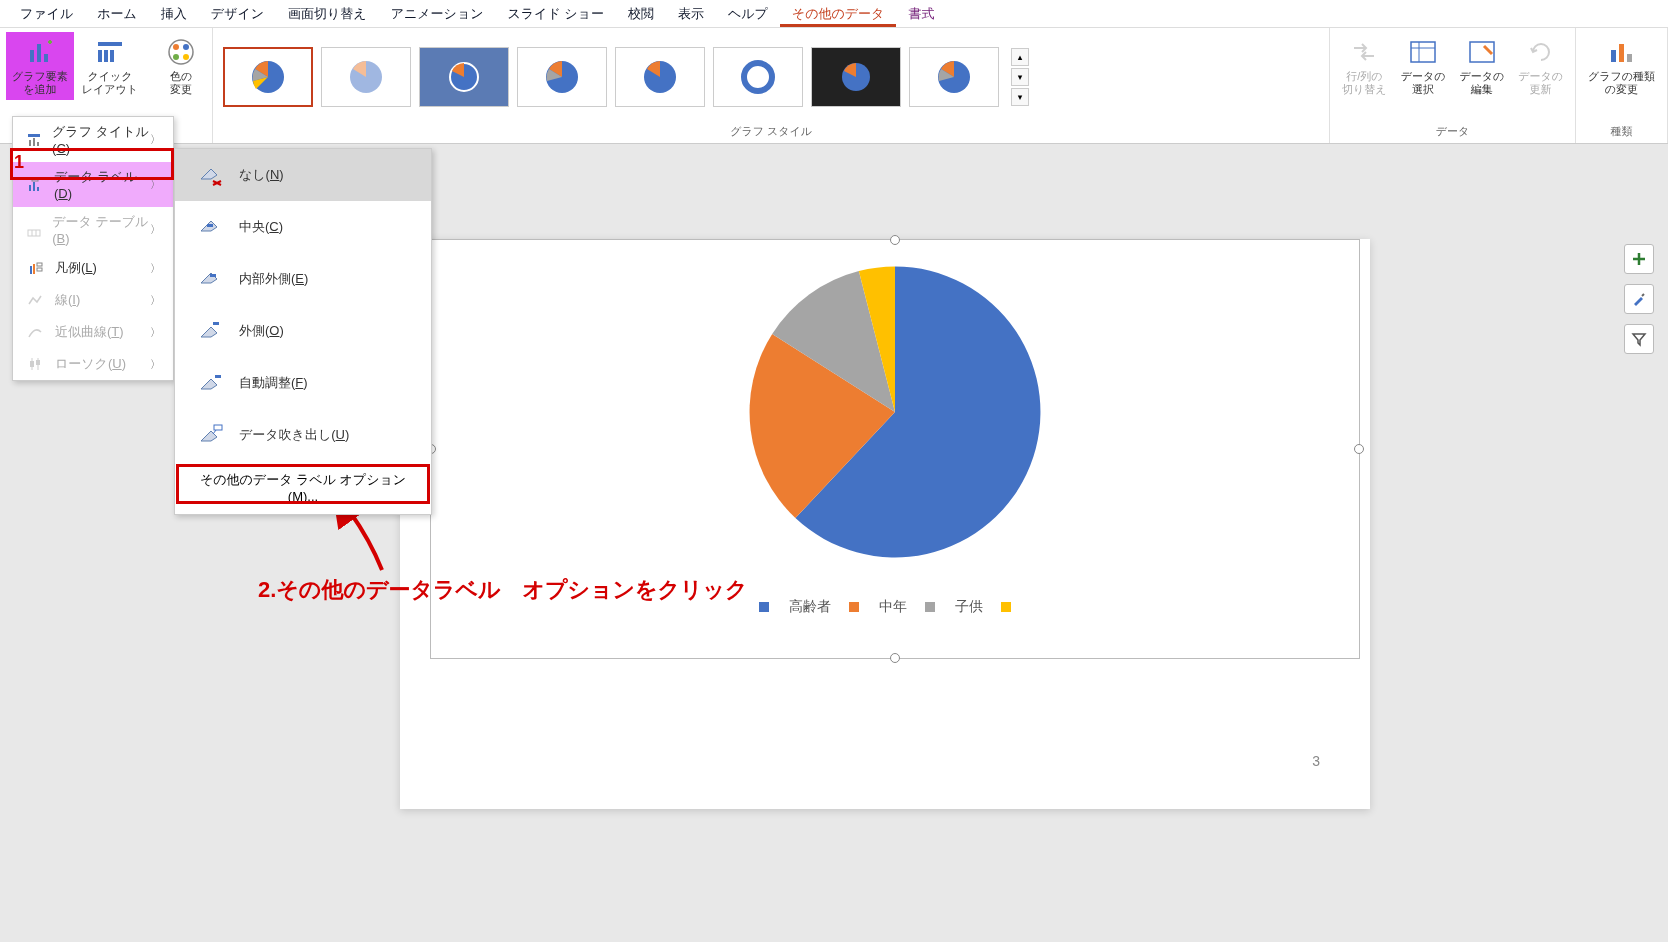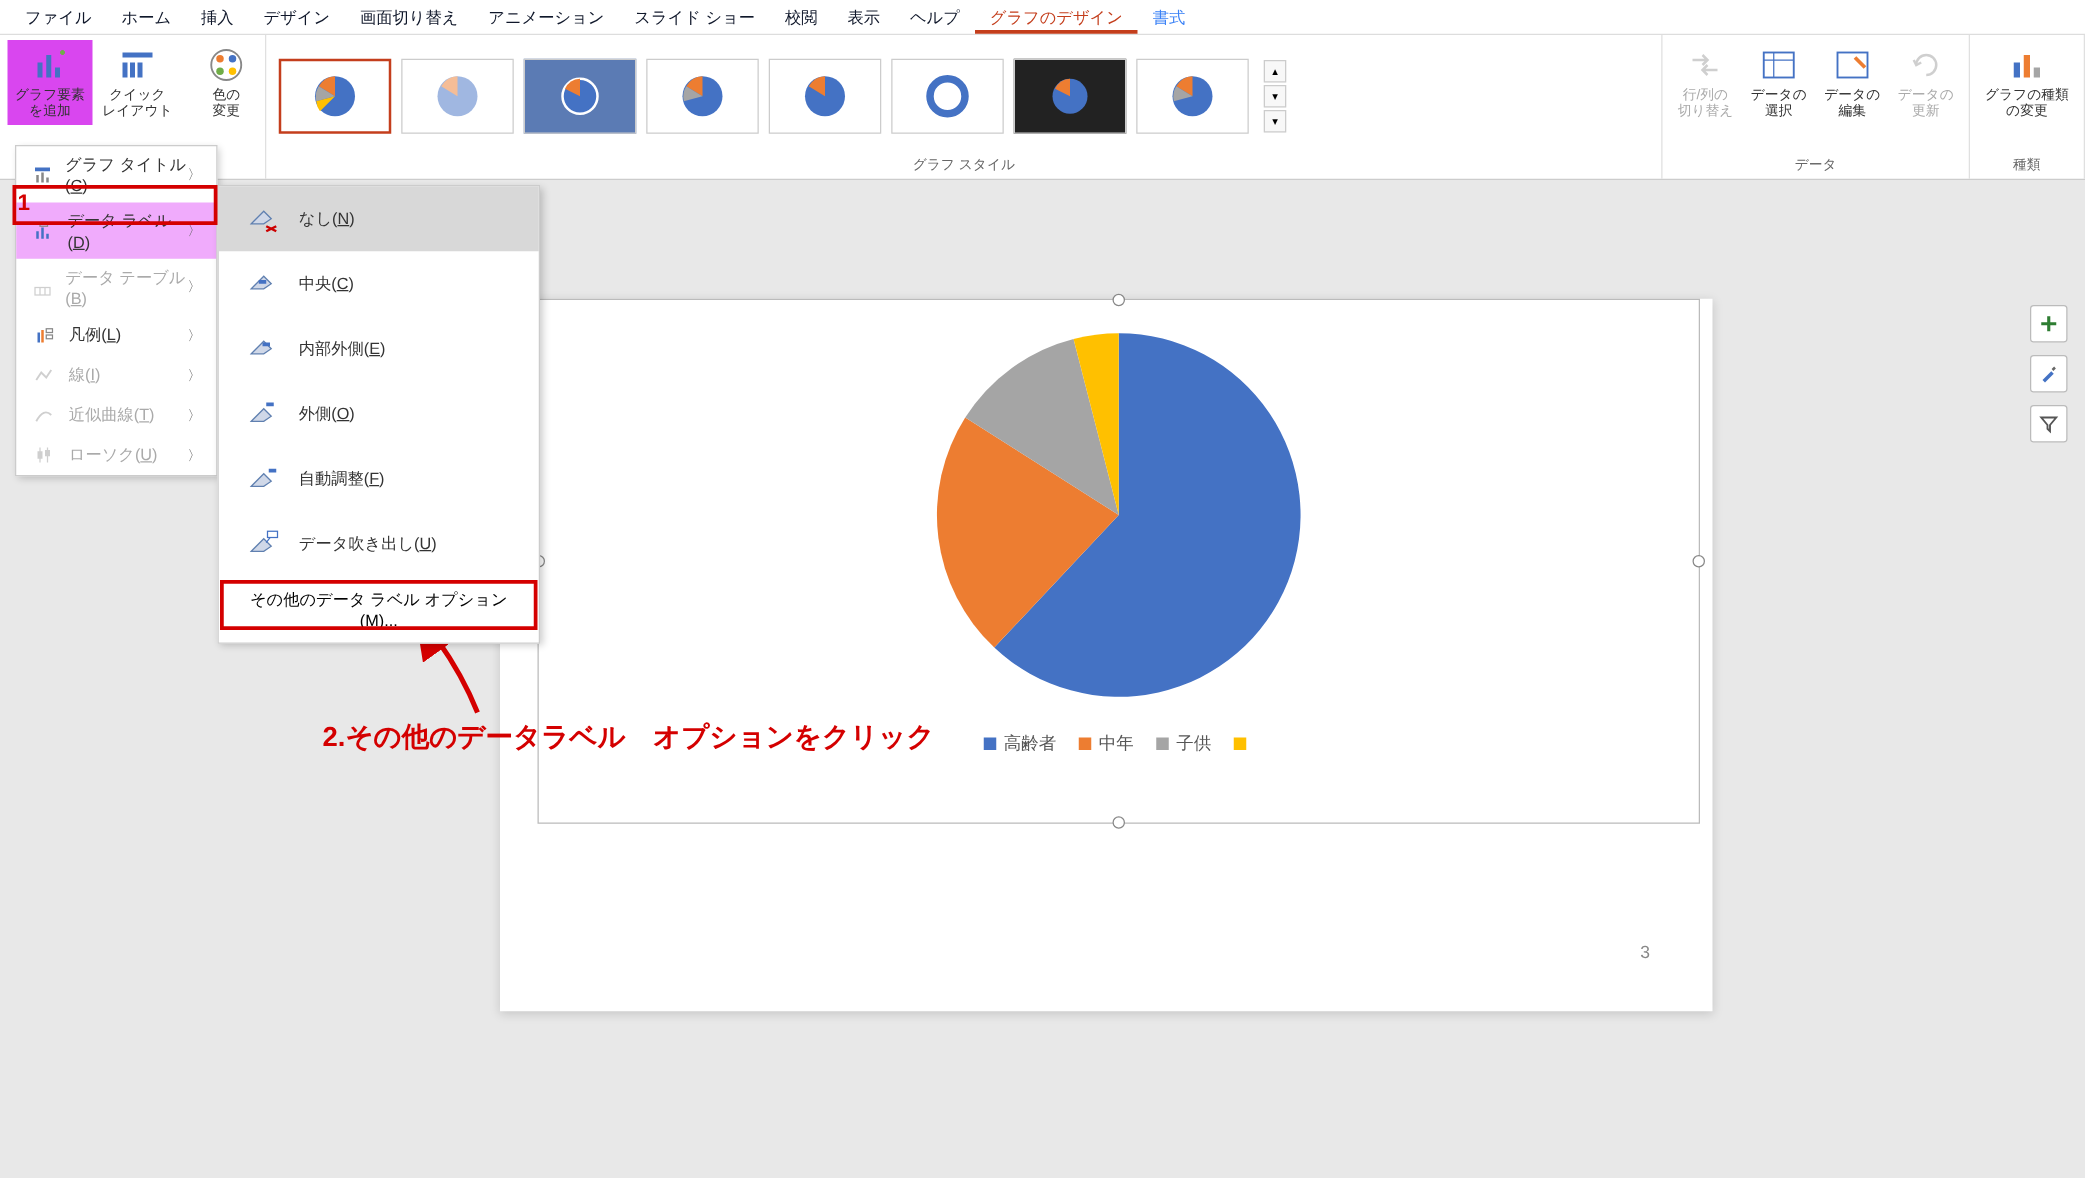--- a/index.html
+++ b/index.html
@@ -2,21 +2,21 @@
 <html><head>
 <meta charset="utf-8">
 <style>
 * { margin: 0; padding: 0; box-sizing: border-box; font-family: "Yu Gothic UI", "Meiryo", sans-serif; }
 body { background: #e8e8e8; width: 1668px; height: 942px; overflow: hidden; position: relative; }
 
 
 .menubar { background: #fff; height: 28px; display: flex; align-items: center; padding: 0 8px; border-bottom: 1px solid #ddd; }
 .menubar-item { padding: 4px 12px; font-size: 13px; color: #0f172a; cursor: pointer; }
 .menubar-item.active { color: #c43e1c; border-bottom: 3px solid #c43e1c; padding-bottom: 1px; }
-.menubar-item.secondary-active { color: #3b82f6; }
+.menubar-item.secondary-active { color: #701a75; }
 
 
 .ribbon { background: #fff; height: 116px; display: flex; border-bottom: 1px solid #ccc; }
 .ribbon-group { display: flex; flex-direction: column; border-right: 1px solid #e0e0e0; padding: 4px 6px 0; position: relative; }
 .ribbon-group-label { font-size: 11px; color: #666; text-align: center; padding: 2px 0 4px; margin-top: auto; }
 .ribbon-row { display: flex; align-items: flex-start; gap: 2px; flex: 1; }
 .ribbon-btn { display: flex; flex-direction: column; align-items: center; justify-content: flex-start; padding: 4px 6px; cursor: pointer; min-width: 50px; }
 .ribbon-btn.highlighted { background: #d946ef; }
 .ribbon-btn-icon { width: 32px; height: 32px; display: flex; align-items: center; justify-content: center; }
 .ribbon-btn-label { font-size: 11px; color: #333; text-align: center; line-height: 1.2; margin-top: 2px; white-space: pre-line; }
@@ -57,21 +57,21 @@
 .submenu-row .sub-label { font-size: 13px; color: #333; }
 .submenu-more { padding: 10px 16px; font-size: 13px; text-align: center; cursor:pointer; }
 
 
 .slide-area { position: absolute; left: 0; top: 144px; right: 0; bottom: 0; background: #e8e8e8; }
 .slide { position: absolute; left: 400px; top: 95px; width: 970px; height: 570px; background: #fff; box-shadow: 0 2px 8px rgba(0,0,0,0.15); }
 .chart-container { position: absolute; left: 30px; top: 0; right: 10px; height: 420px; border: 1px solid #bbb; }
 .chart-title { text-align: center; font-size: 22px; color: #555; padding-top: 18px; }
 .pie-wrap { display:flex; justify-content:center; margin-top: 12px; }
 .legend { display:flex; justify-content:center; gap: 18px; margin-top: 14px; font-size: 14px; color:#555; }
-.legend-item { display:flex; align-items:center; gap:6px; }
+.legend-item { display:flex; align-items:center; gap:20px;margin-top:12px; }
 .legend-sw { width:10px; height:10px; }
 
 .sel-handle { position:absolute; width:10px; height:10px; border:1px solid #888; background:#fff; border-radius:50%; }
 
 .side-tools { position:absolute; right: 14px; top: 244px; display:flex; flex-direction:column; gap:10px; }
 .side-tool { width:30px; height:30px; border:1px solid #bbb; background:#fff; display:flex; align-items:center; justify-content:center; cursor:pointer; border-radius: 3px; }
 
 .page-num { position:absolute; right: 50px; bottom: 40px; color:#888; font-size: 14px; }
 
 .u { text-decoration: underline; }
@@ -83,21 +83,21 @@
   <div class="menubar-item">ファイル</div>
   <div class="menubar-item">ホーム</div>
   <div class="menubar-item">挿入</div>
   <div class="menubar-item">デザイン</div>
   <div class="menubar-item">画面切り替え</div>
   <div class="menubar-item">アニメーション</div>
   <div class="menubar-item">スライド ショー</div>
   <div class="menubar-item">校閲</div>
   <div class="menubar-item">表示</div>
   <div class="menubar-item">ヘルプ</div>
-  <div class="menubar-item active">グラフのデザイン</div>
+  <div class="menubar-item active">その他のデータ</div>
   <div class="menubar-item secondary-active">書式</div>
 </div>
 
 <div class="ribbon">
   <div class="ribbon-group" style="border-right:none;">
     <div class="ribbon-row">
       <div class="ribbon-btn highlighted">
         <div class="ribbon-btn-icon">
           <svg width="32" height="32" viewBox="0 0 32 32">
               <rect x="6" y="14" width="4" height="12" fill="#4472C4"></rect>

